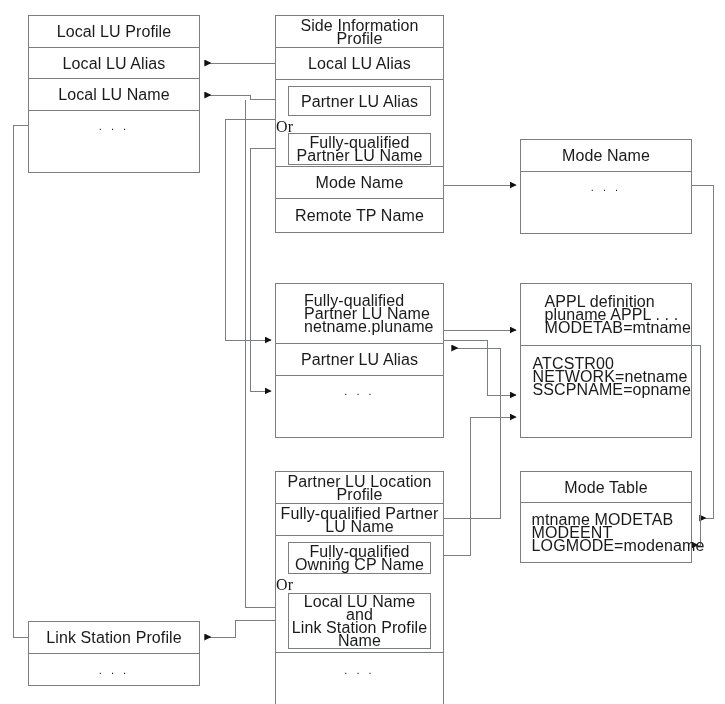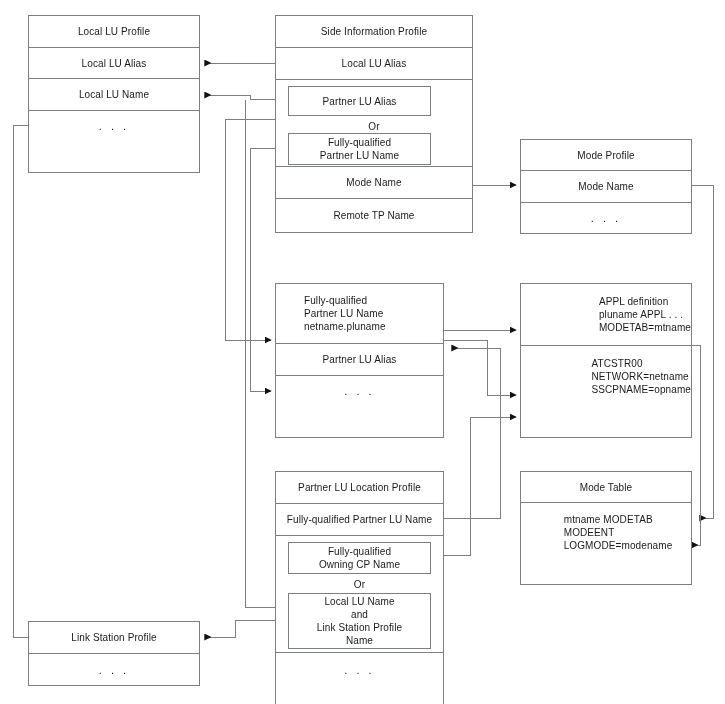--- a/index.html
+++ b/index.html
@@ -11,27 +11,27 @@
   }
   #diagram{position:relative;width:725px;height:704px;overflow:hidden;background:#fff;}
   svg.layer{position:absolute;left:0;top:0;width:725px;height:704px;}
   svg.connectors{pointer-events:none;}
 
   
   .box{position:absolute;box-sizing:border-box;border:1px solid #7b7f83;background:#fff;}
   .row{position:relative;box-sizing:border-box;border-bottom:1px solid #7b7f83;
        display:flex;align-items:center;justify-content:center;text-align:center;}
   .row.last{border-bottom:none;}
-  .cell-text{font-size:10px;line-height:13px;letter-spacing:.1px;white-space:pre-line;}
+  .cell-text{font-size:16px;line-height:13px;letter-spacing:.1px;white-space:pre-line;}
   .cell-text.left{text-align:left;}
   .dots{letter-spacing:3px;font-size:11px;}
   
   .inner{position:absolute;box-sizing:border-box;border:1px solid #7b7f83;background:#fff;
          display:flex;align-items:center;justify-content:center;text-align:center;}
-  .orlabel{position:absolute;width:100%;text-align:center;font-size:10.5px;}
+  .orlabel{position:absolute;width:100%;text-align:left;font-size:10.5px;font-family:Liberation Serif, serif;}
 </style>
 </head>
 <body>
 
 <div id="diagram">
 
   <svg class="layer connectors" viewBox="0 0 725 704">
     <defs>
       <marker id="arrL" viewBox="0 0 10 10" refX="9" refY="5" markerWidth="7" markerHeight="7" orient="auto-start-reverse">
         <path d="M 10 0 L 10 10 L 0 5 z" fill="#111"></path>
@@ -90,21 +90,21 @@
 
   <div class="box" style="left:28px;top:621px;width:172px;height:65px;">
     <div class="row" style="height:32px;">
       <span class="cell-text">Link Station Profile</span>
     </div>
     <div class="row last" style="height:32px;">
       <span class="cell-text dots">. . .</span>
     </div>
   </div>
 
-  <div class="box" style="left:275px;top:15px;width:198px;height:218px;">
+  <div class="box" style="left:275px;top:15px;width:169px;height:218px;">
     <div class="row" style="height:32px;">
       <span class="cell-text">Side Information Profile</span>
     </div>
     <div class="row" style="height:32px;">
       <span class="cell-text">Local LU Alias</span>
     </div>
 
     <div class="row" style="height:87px;">
       <div class="inner" style="left:12px;top:6px;width:143px;height:30px;">
         <span class="cell-text">Partner LU Alias</span>
@@ -160,23 +160,20 @@
 Link Station Profile
 Name</span>
       </div>
     </div>
     <div class="row last" style="height:35px;">
       <span class="cell-text dots">. . .</span>
     </div>
   </div>
 
   <div class="box" style="left:520px;top:139px;width:172px;height:95px;">
-    <div class="row" style="height:31px;">
-      <span class="cell-text">Mode Profile</span>
-    </div>
     <div class="row" style="height:32px;">
       <span class="cell-text">Mode Name</span>
     </div>
     <div class="row last" style="height:30px;">
       <span class="cell-text dots">. . .</span>
     </div>
   </div>
 
   <div class="box" style="left:520px;top:283px;width:172px;height:155px;">
     <div class="row" style="height:62px;justify-content:flex-end;padding-left:24px;">
@@ -184,21 +181,21 @@
    pluname APPL . . .
       MODETAB=mtname</span>
     </div>
     <div class="row last" style="height:60px;justify-content:flex-end;padding-left:24px;">
       <span class="cell-text left">ATCSTR00
    NETWORK=netname
    SSCPNAME=opname</span>
     </div>
   </div>
 
-  <div class="box" style="left:520px;top:471px;width:172px;height:114px;">
+  <div class="box" style="left:520px;top:471px;width:172px;height:92px;">
     <div class="row" style="height:31px;">
       <span class="cell-text">Mode Table</span>
     </div>
     <div class="row last" style="height:59px;justify-content:center;padding-left:24px;">
       <span class="cell-text left">mtname MODETAB
    MODEENT
       LOGMODE=modename</span>
     </div>
   </div>
 

